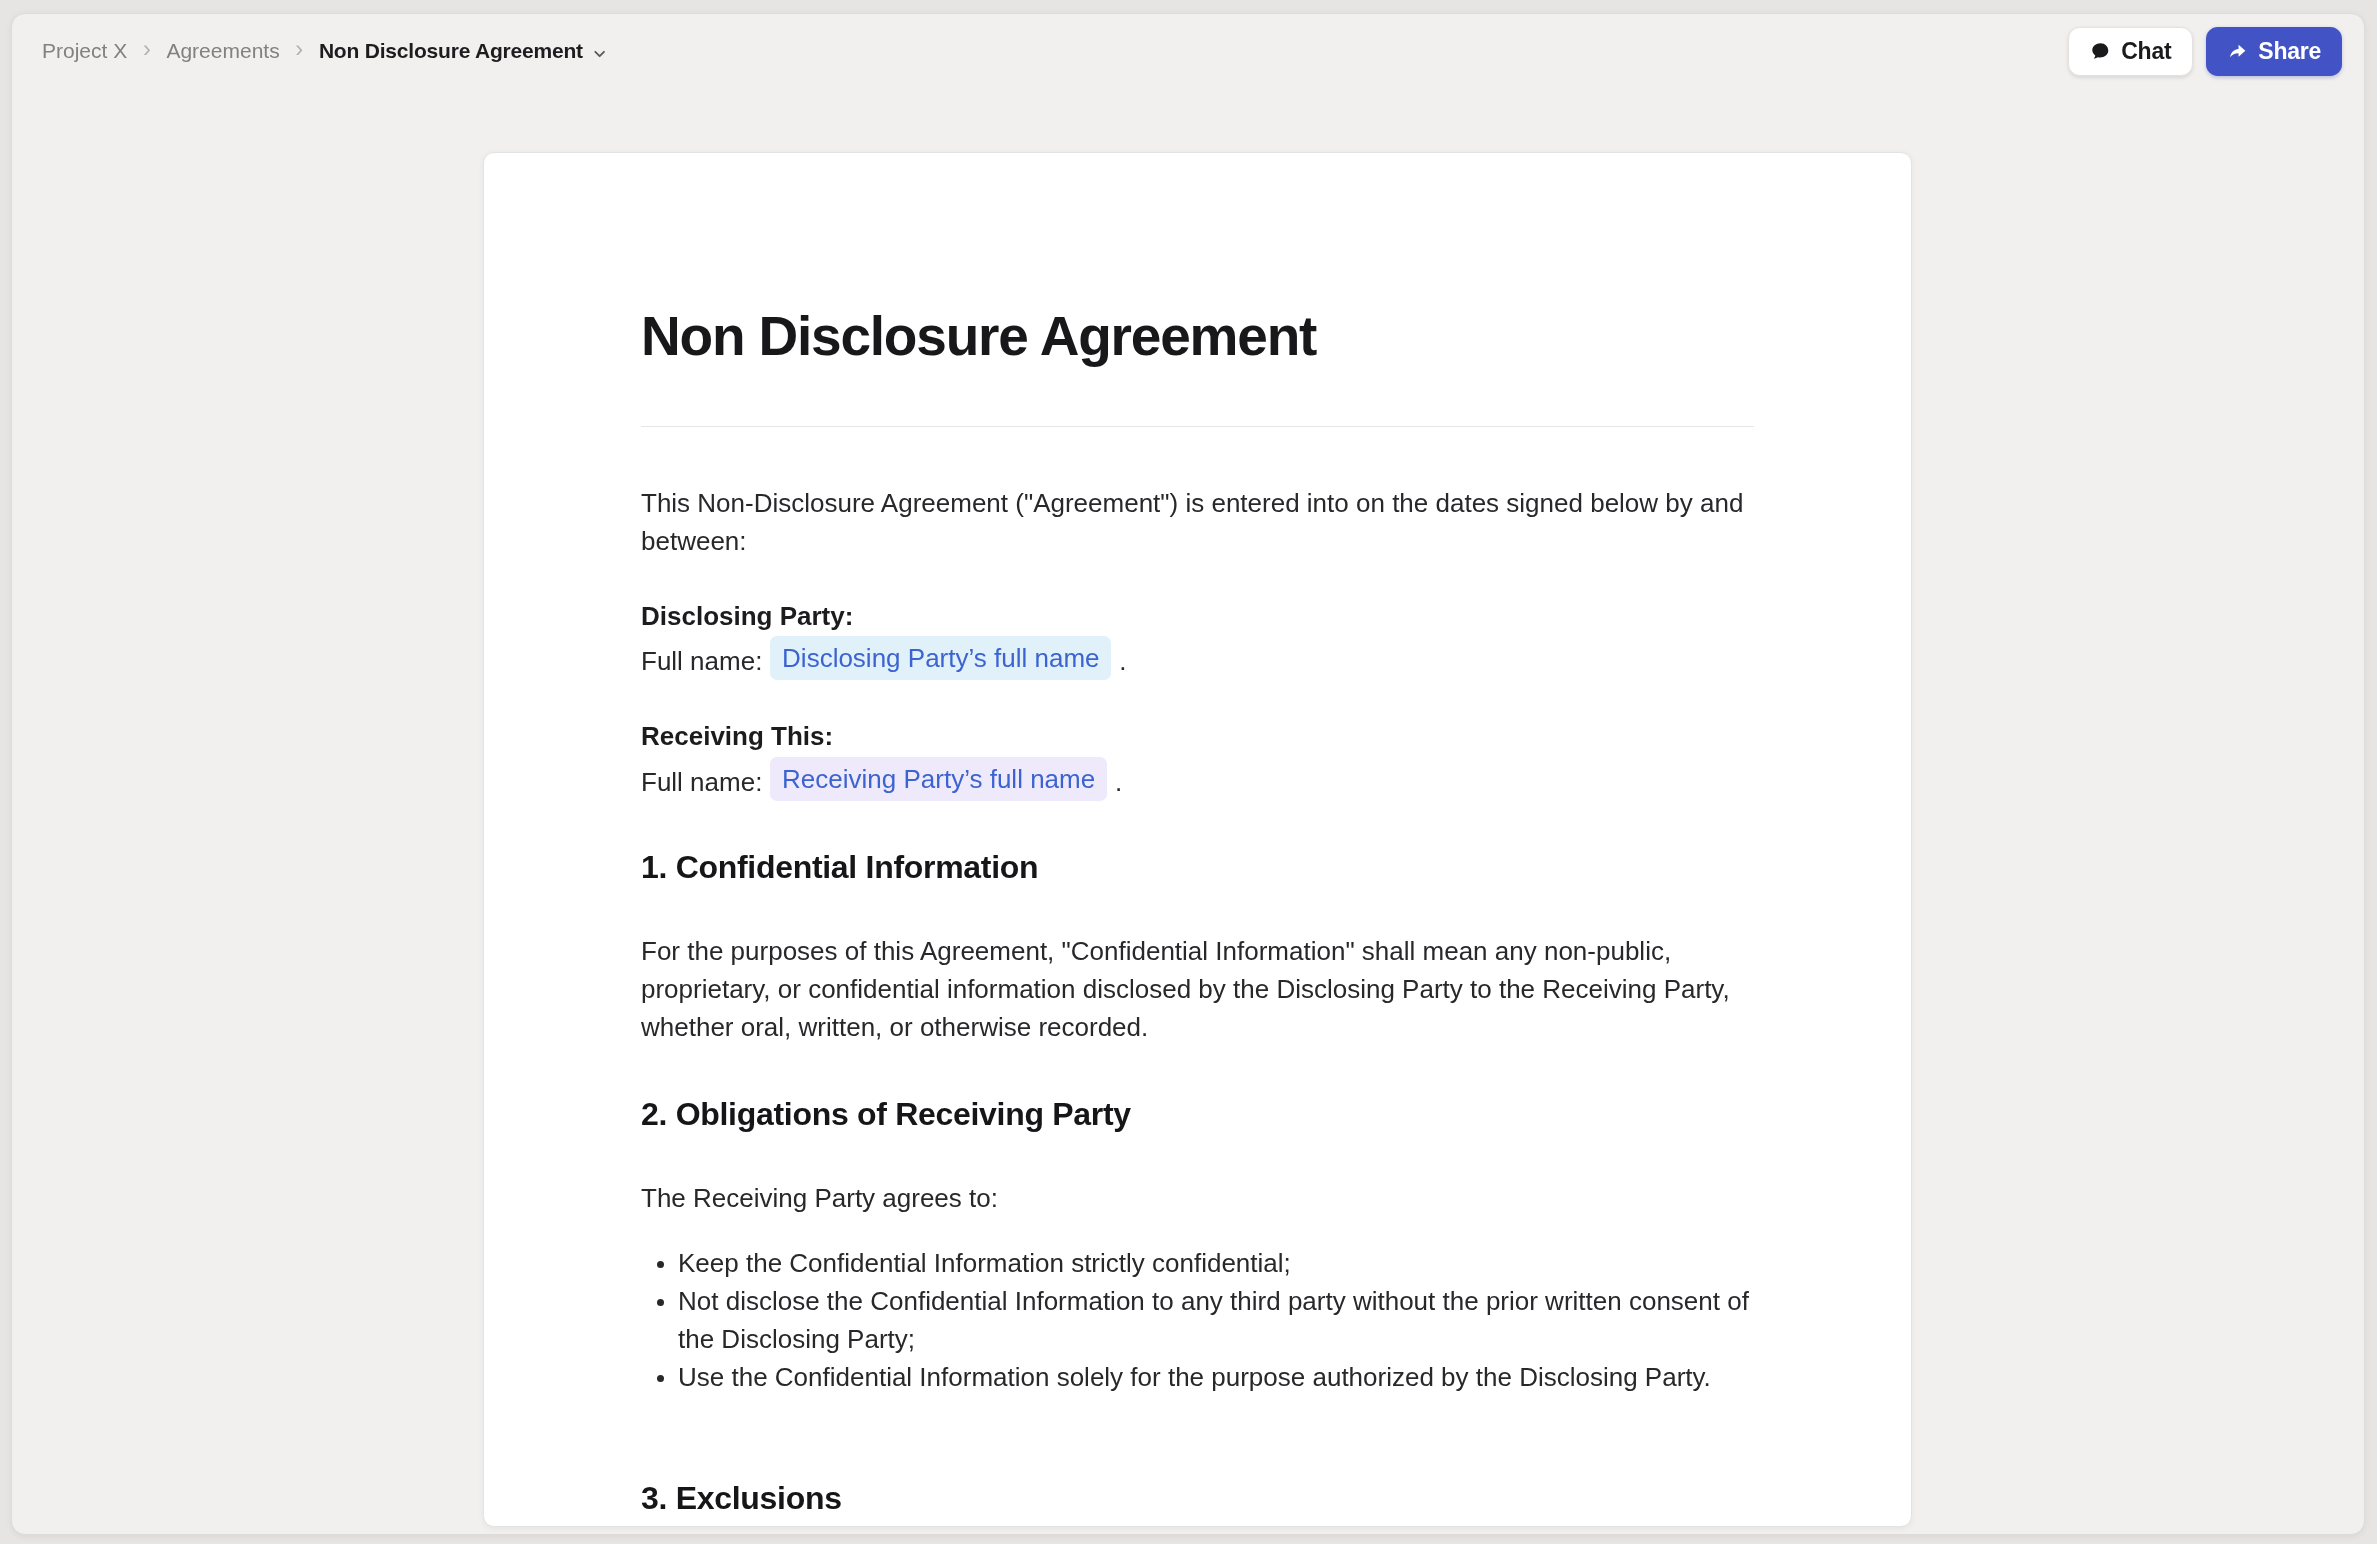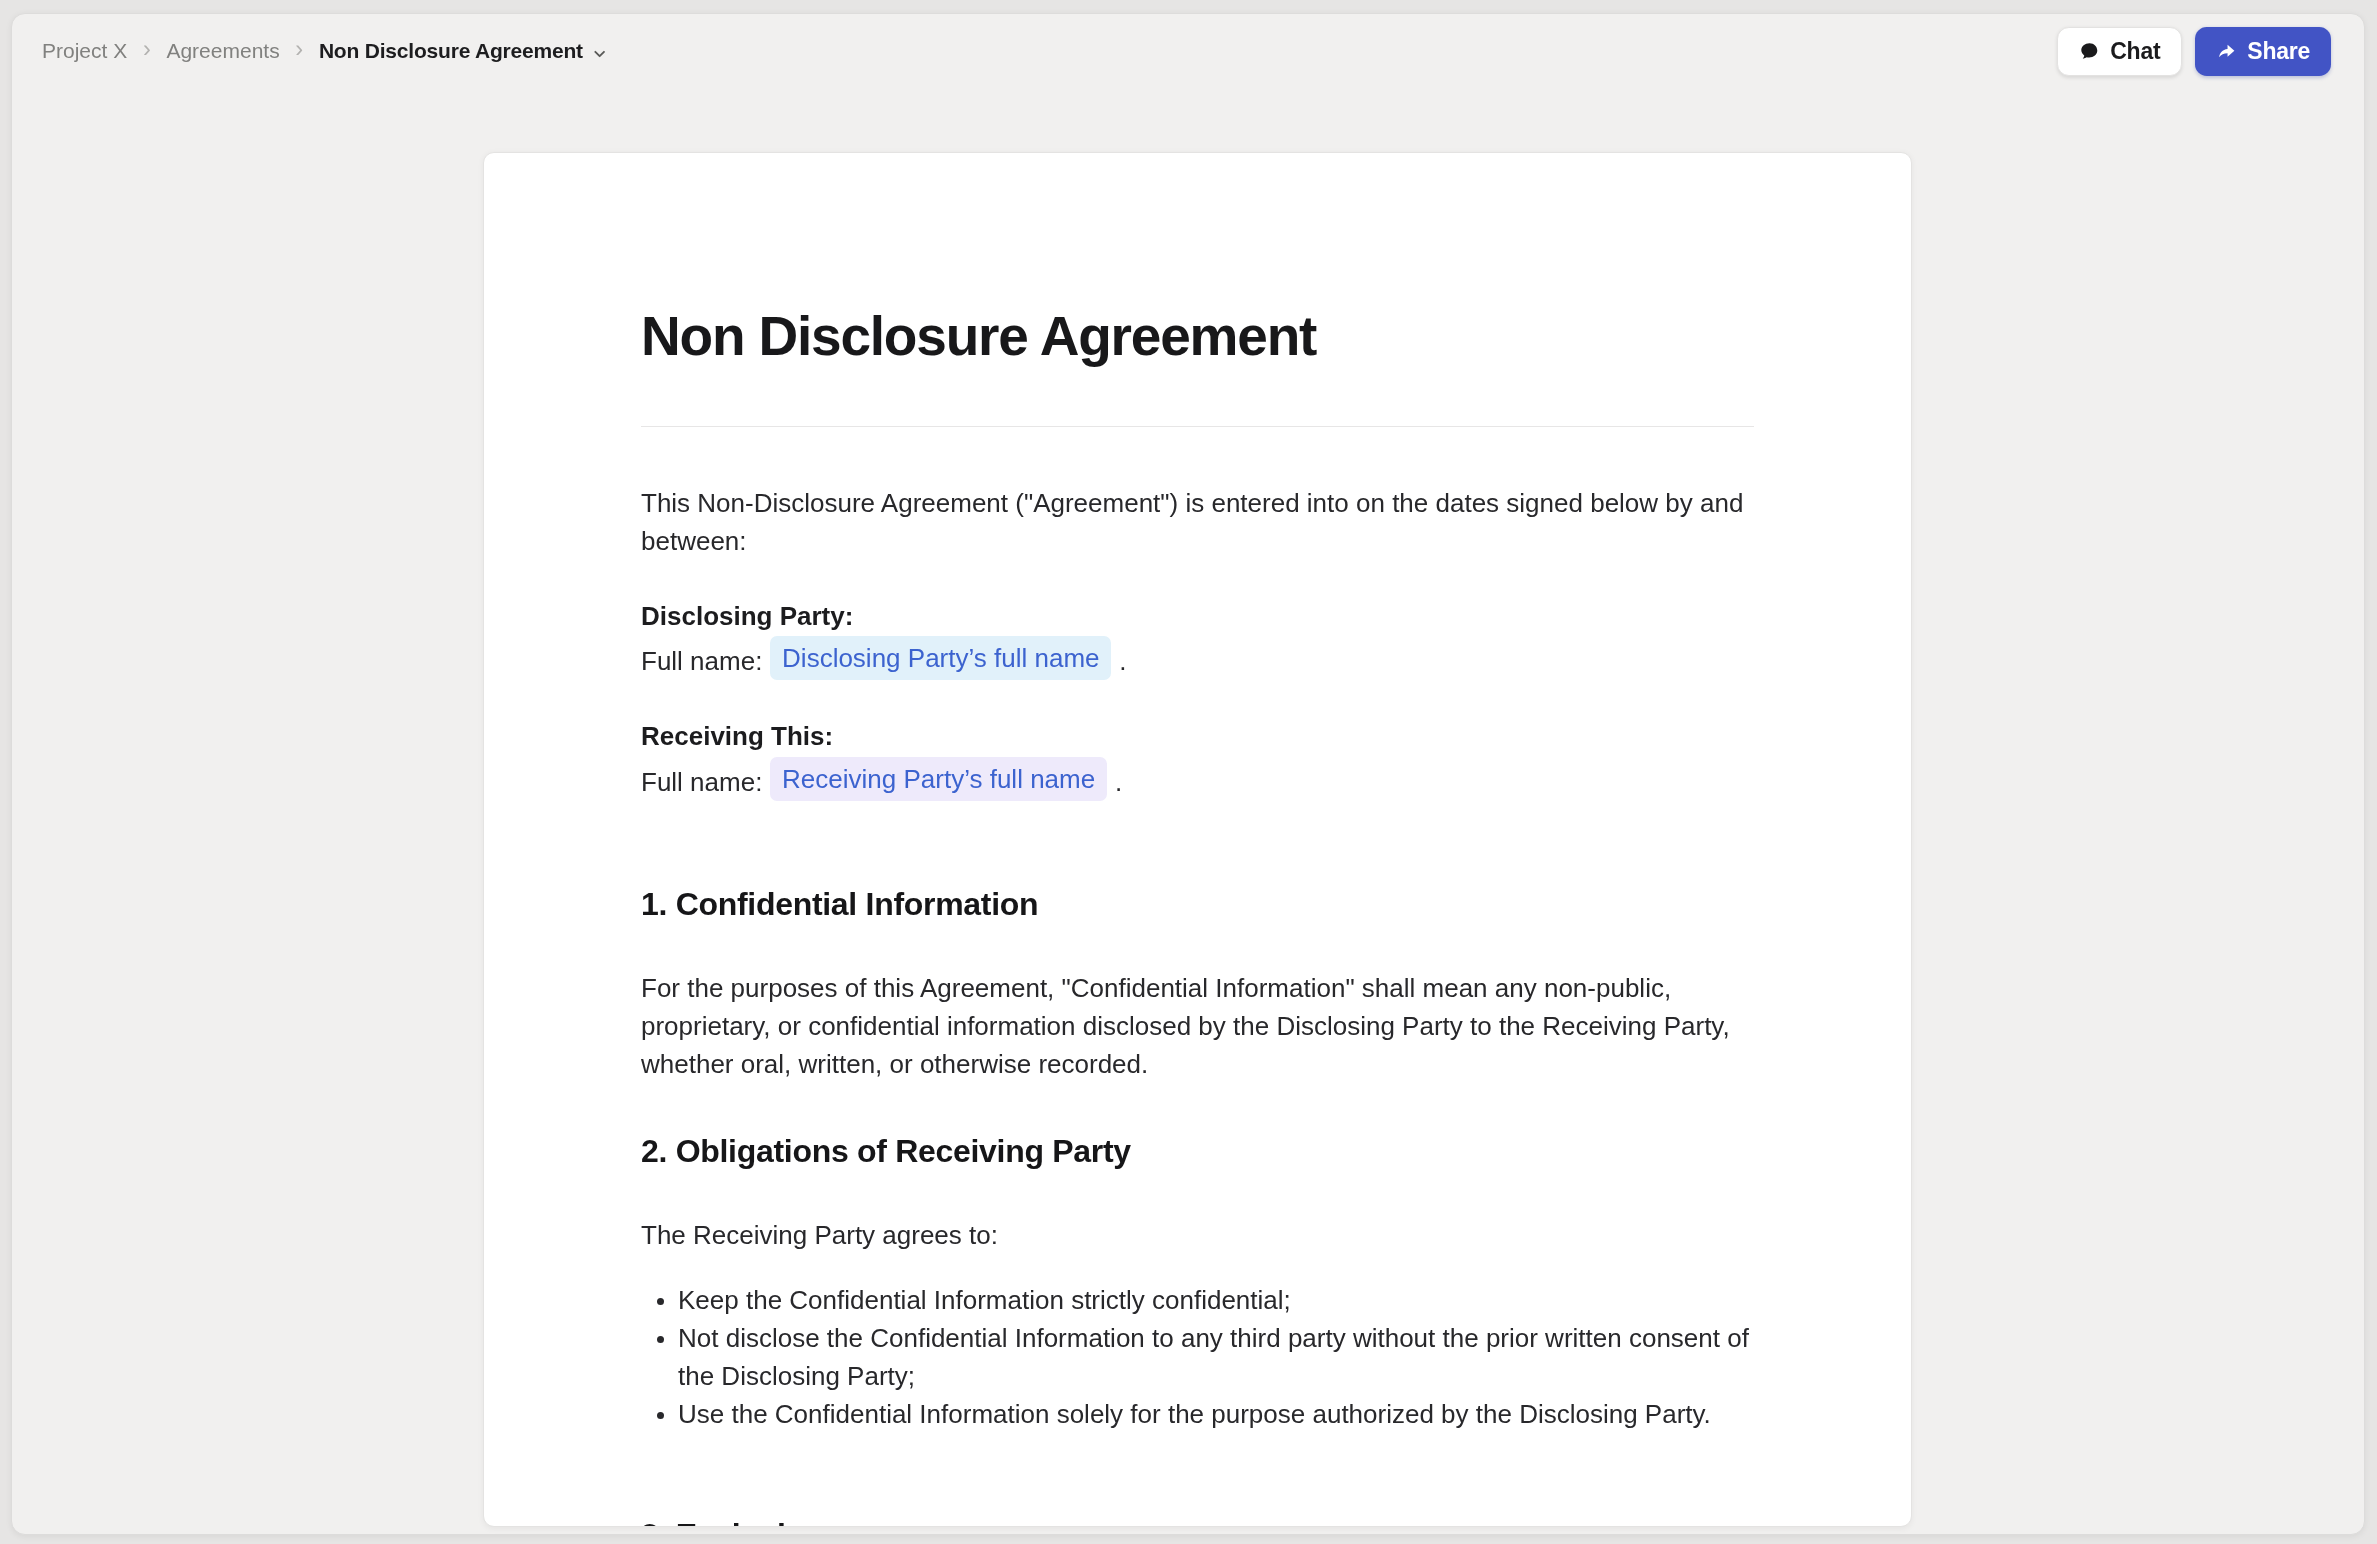--- a/index.html
+++ b/index.html
@@ -25,21 +25,21 @@
     display:flex; align-items:center; gap:15.7px;
     font-size:21px; color:#81817f;
   }
   .breadcrumb .crumb { cursor:default; }
   .breadcrumb .sep { color:#b3b2b0; font-size:23.6px; line-height:1; transform:translateY(-1.6px); }
   .breadcrumb .current { color:#1d1d1f; font-weight:bold; letter-spacing:-0.2px; display:flex; align-items:center; gap:7.9px; }
   .caret { width:17.3px; height:17.3px; display:inline-block; }
   .caret svg { width:100%; height:100%; stroke:#5b5b59; stroke-width:2.6; fill:none; stroke-linecap:round; stroke-linejoin:round; }
   
   .actions {
-    position:absolute; top:13.4px; right:33px;
+    position:absolute; top:13.4px; right:22px;
     display:flex; gap:12.6px; align-items:center;
   }
   .btn {
     height:49px; display:flex; align-items:center; gap:10.2px;
     padding:0 21px; border-radius:11.8px;
     font-size:23px; font-weight:bold; letter-spacing:-0.2px;
     cursor:pointer; border:none;
     font-family:inherit;
   }
   .btn-chat {
@@ -75,21 +75,21 @@
   .chip {
     display:inline-block; padding:3.1px 11.8px; border-radius:7px;
     color:#3c63cf; cursor:pointer;margin-top:23px;
   }
   .chip-disclosing { background:#e1f1fa; }
   .chip-receiving { background:#eeeafb; }
   .doc h2 {
     font-size:32px; line-height:39px; font-weight:bold;
     letter-spacing:-0.3px; color:#161618; margin-top:49px;
   }
-  .doc h2.first { margin-top:84px; }
+  .doc h2.first { margin-top:47px; }
   .doc .section-body { margin-top:45px; }
   .doc ul { margin-top:27px; padding-left:37px; }
   .doc li { line-height:38px; }
   .doc li::marker { color:#28282b; font-size:23.6px; }
   .doc h2.last { margin-top:83px; }
 </style>
 </head>
 <body>
 
 <div class="panel">

